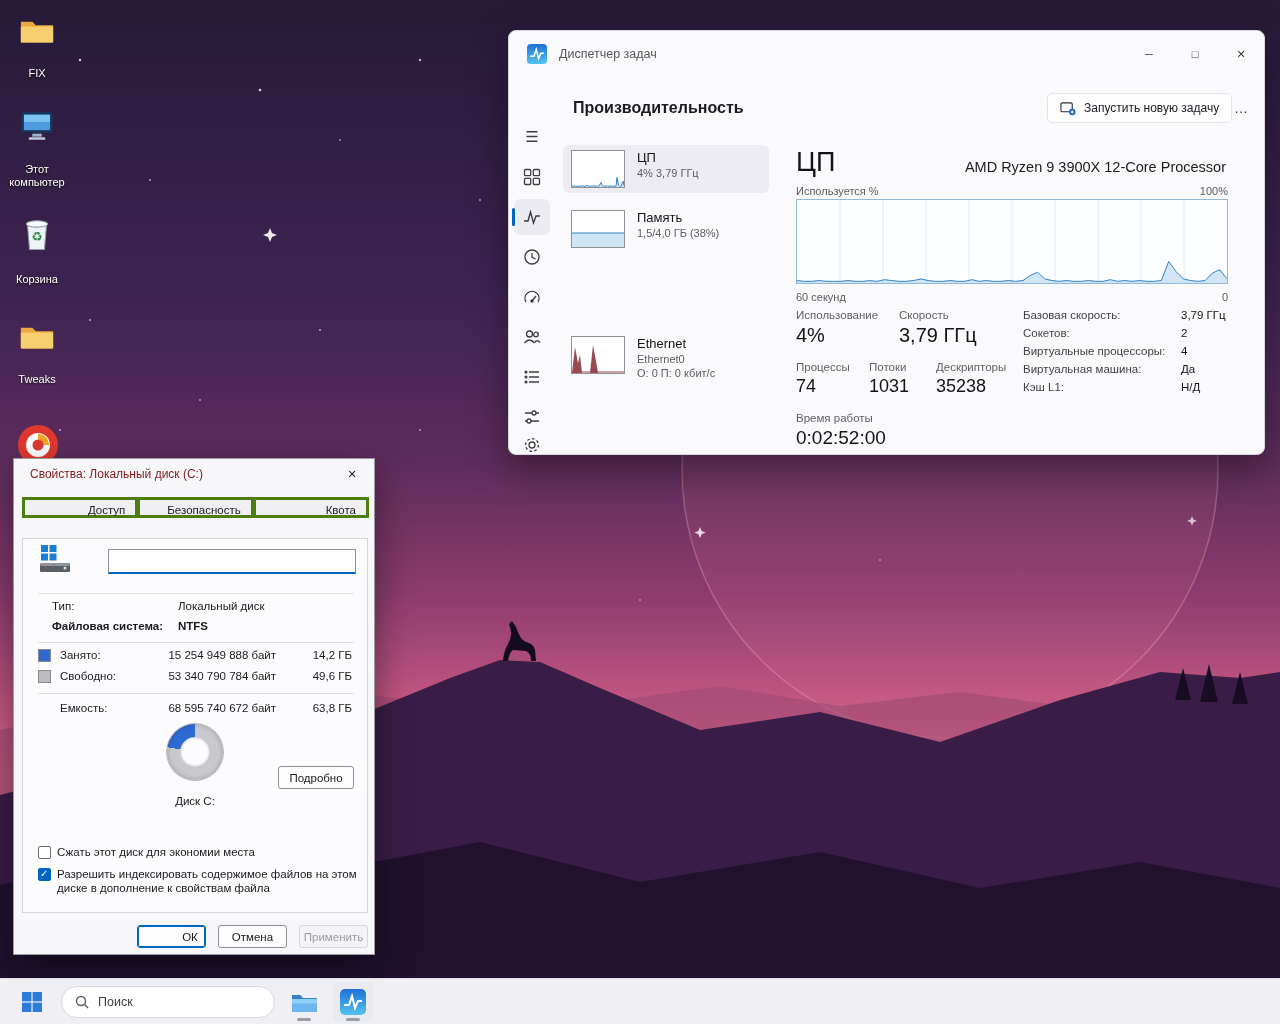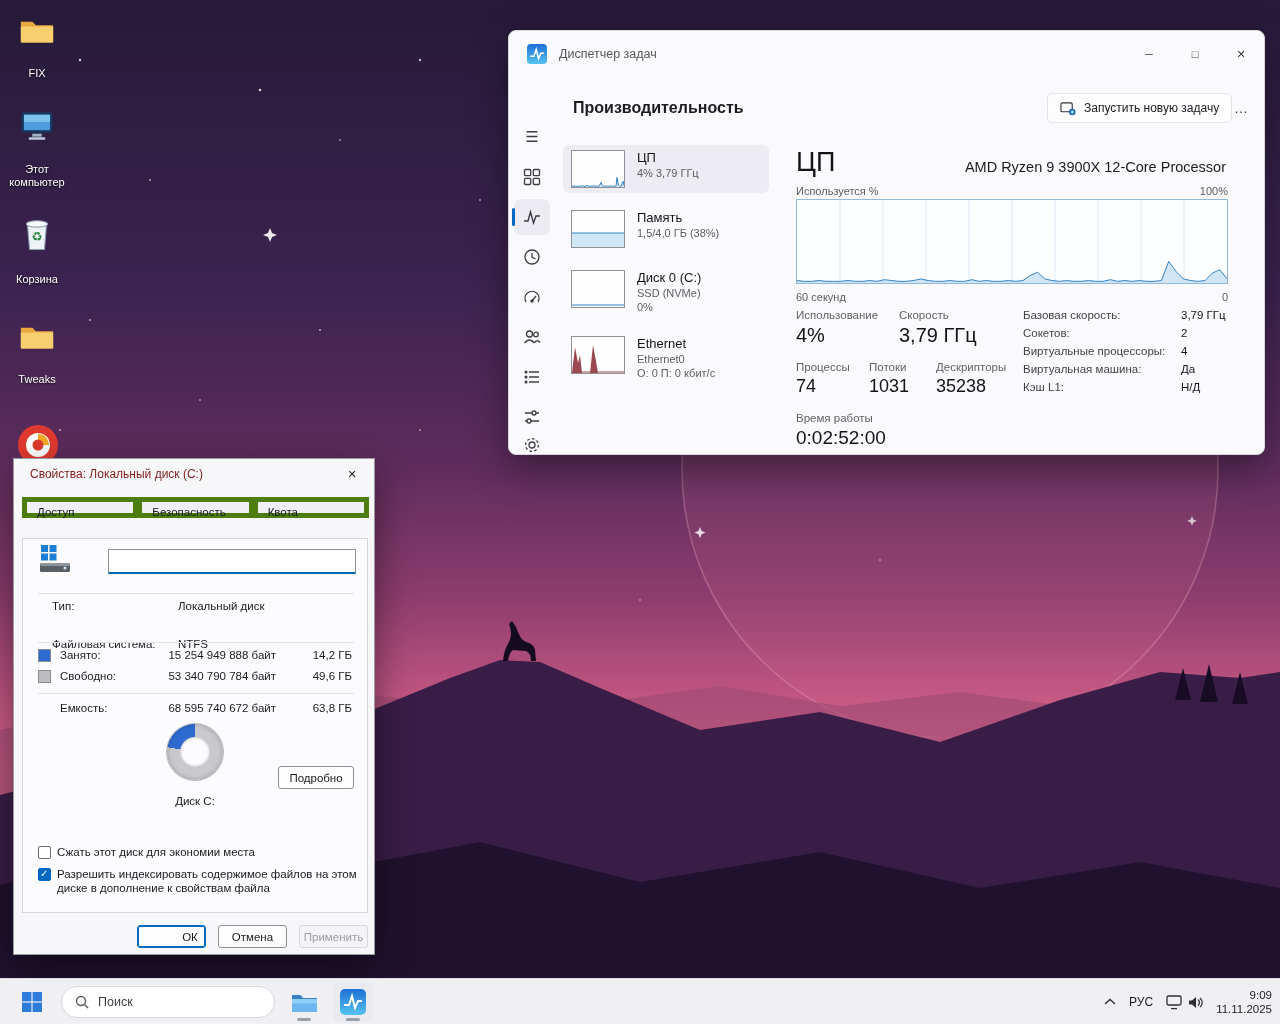--- a/index.html
+++ b/index.html
@@ -50,21 +50,21 @@
   .tm-detail-row{display:flex;margin-bottom:5px;font-size:11.5px;line-height:13px;}
   .tm-detail-row .dl{width:158px;color:#3f3f46;}
   .tm-detail-row .dv{color:#141418;}
 
   
   #pd{position:absolute;left:13px;top:458px;width:362px;height:497px;background:#f7f7f9;border:1px solid #9a9aa0;box-shadow:0 14px 36px rgba(0,0,0,.45);font-size:11.5px;color:#1a1a1e;}
   .pd-titlebar{position:absolute;left:0;top:0;right:0;height:30px;display:flex;align-items:center;padding-left:16px;font-size:12px;color:#7f1d1d;}
   .pd-close{position:absolute;right:0;top:0;width:44px;height:30px;display:flex;align-items:center;justify-content:center;font-size:11px;color:#222;}
   .pd-tabs{position:absolute;left:8px;top:38px;width:346px;}
   .tab-row{display:flex;}
-  .pd-tab{border:5px solid #4d7c0f;background:#f0f0f3;height:21px;line-height:20px;font-size:11.5px;text-align:left;padding:0 10px;margin-right:-1px;}
+  .pd-tab{border:3px solid #4d7c0f;background:#f0f0f3;height:21px;line-height:20px;font-size:11.5px;text-align:right;padding:0 10px;margin-right:-1px;}
   .tab-row1 .pd-tab{flex:1;}
   .pd-tab.active{height:23px;margin-top:-2px;background:#fcfcfe;border-bottom:1px solid #fcfcfe;position:relative;z-index:3;}
   .pd-page{position:absolute;left:8px;top:79px;width:346px;height:375px;background:#fcfcfe;border:1px solid #d4d4d9;}
   .pd-sep{position:absolute;left:24px;width:316px;height:1px;background:#e2e2e6;}
   .pd-row-label{color:#1a1a1e;}
   #pd-name-input{position:absolute;left:94px;top:90px;width:248px;height:25px;border:1px solid #8f8f96;border-bottom:2px solid #0067c0;background:#fff;font-size:12px;padding:0 6px;font-family:"Liberation Sans",sans-serif;}
   .pd-info-row{position:absolute;left:38px;display:flex;}
   .pd-info-row .il{display:inline-block;width:126px;}
   .swatch{position:absolute;left:24px;width:13px;height:13px;border:1px solid #8a8a90;}
   .u-label{position:absolute;left:46px;}
@@ -298,30 +298,20 @@
   <div class="perf-item" style="top:174px;">
     <svg class="perf-thumb" viewBox="0 0 52 36">
         <rect y="22" width="52" height="14" fill="#cfe6f7"></rect>
         <line x1="0" y1="22" x2="52" y2="22" stroke="#3181c4" stroke-width="1.2"></line>
       </svg>
     <div>
       <div class="perf-name">Память</div>
       <div class="perf-sub">1,5/4,0 ГБ (38%)</div>
     </div>
   </div>
-  <div class="perf-item" style="top:234px;">
-    <svg class="perf-thumb" viewBox="0 0 52 36">
-        <line x1="0" y1="34" x2="52" y2="34" stroke="#3181c4" stroke-width="1.2"></line>
-      </svg>
-    <div>
-      <div class="perf-name">Диск 0 (C:)</div>
-      <div class="perf-sub">SSD (NVMe)</div>
-      <div class="perf-sub">0%</div>
-    </div>
-  </div>
   <div class="perf-item" style="top:300px;">
     <svg class="perf-thumb" viewBox="0 0 52 36">
         <path d="M0,36 L3,10 L6,26 L8,18 L10,36 Z" fill="#9b4853"></path>
         <path d="M18,36 L21,8 L24,24 L26,36 Z" fill="#9b4853"></path>
         <line x1="0" y1="35" x2="52" y2="35" stroke="#9b4853" stroke-width="1"></line>
       </svg>
     <div>
       <div class="perf-name">Ethernet</div>
       <div class="perf-sub">Ethernet0</div>
       <div class="perf-sub">О: 0 П: 0 кбит/с</div>
@@ -418,21 +408,21 @@
     <circle cx="27" cy="25" r="1.5" fill="#cfe3f5"></circle>
   </svg>
   <input id="pd-name-input" value="" style="">
 
   <div class="pd-sep" style="top:134px;"></div>
 
   <div class="pd-info-row" style="top:141px;">
     <span class="il pd-row-label">Тип:</span>
     <span>Локальный диск</span>
   </div>
-  <div class="pd-info-row" style="top:179px;">
+  <div class="pd-info-row" style="top:161px;font-weight:bold;">
     <span class="il pd-row-label">Файловая система:</span>
     <span>NTFS</span>
   </div>
 
   <div class="pd-sep" style="top:183px;"></div>
 
   <div>
     <div class="swatch" style="top: 190px; background: rgb(46, 107, 208);"></div>
     <span class="u-label" style="top:190px;">Занято:</span>
     <span class="u-bytes" style="top:190px;">15 254 949 888 байт</span>
@@ -491,34 +481,13 @@
           <rect x="1" y="8" width="25" height="4.5" fill="#8fd0f8"></rect>
         </svg>
     </div>
     <div class="tb-btn running" style="background:#e9ebf1;">
       <svg width="26" height="26" viewBox="0 0 26 26">
           <rect width="26" height="26" rx="5" fill="url(#tmg)"></rect>
           <polyline points="4,16 9,16 12,7 15,19 18,12 22,12" stroke="#fff" stroke-width="2" fill="none"></polyline>
         </svg>
     </div>
   </div>
-  <div class="tb-right">
-    <svg width="12" height="8" viewBox="0 0 12 8">
-        <polyline points="1,6 6,1.5 11,6" fill="none" stroke="#2f2f33" stroke-width="1.4"></polyline>
-      </svg>
-    <span class="tb-lang">РУС</span>
-    <div class="tray-icons">
-      <svg width="17" height="15" viewBox="0 0 17 15">
-          <rect x="1" y="1" width="14" height="9" rx="1.5" fill="none" stroke="#2f2f33" stroke-width="1.3"></rect>
-          <line x1="5" y1="13.6" x2="11" y2="13.6" stroke="#2f2f33" stroke-width="1.3"></line>
-        </svg>
-      <svg width="15" height="13" viewBox="0 0 15 13">
-          <path d="M1,4.5 h3 l4,-3.5 v11 l-4,-3.5 h-3 z" fill="#2f2f33"></path>
-          <path d="M10,3.5 q3,3 0,6" stroke="#2f2f33" fill="none" stroke-width="1.2"></path>
-          <path d="M12,2 q4.5,4.5 0,9" stroke="#2f2f33" fill="none" stroke-width="1.2"></path>
-        </svg>
-    </div>
-    <div class="tb-clock">
-      <div>9:09</div>
-      <div>11.11.2025</div>
-    </div>
-  </div>
 </div>
 
 </body></html>

